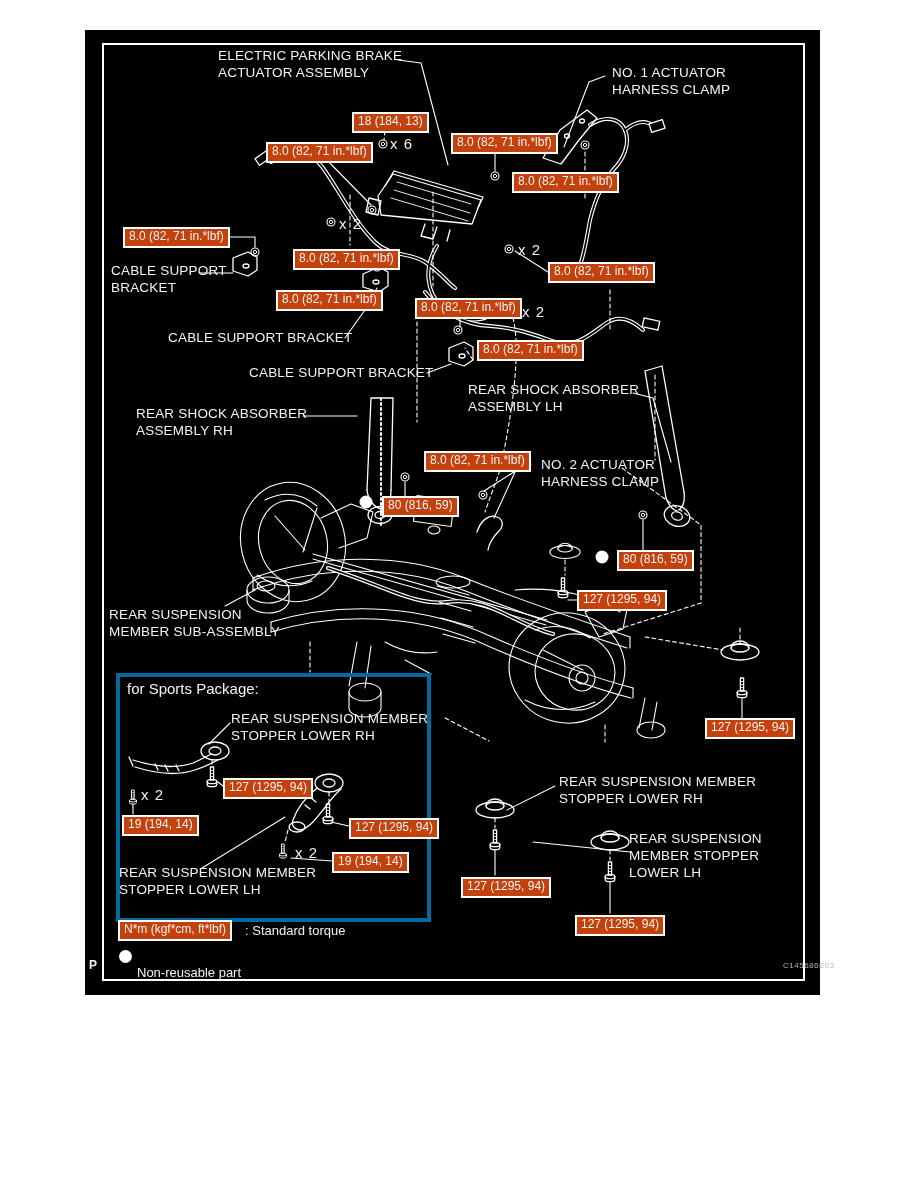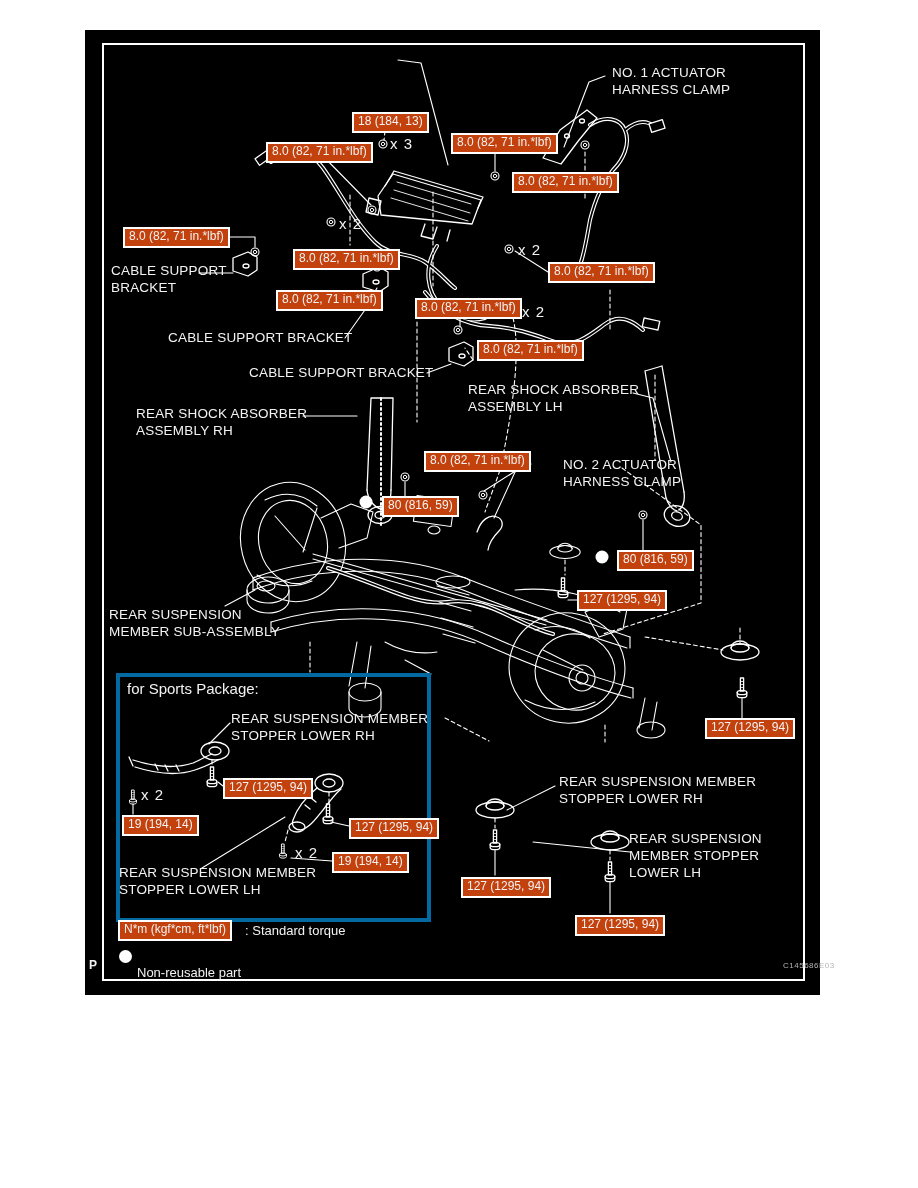--- a/index.html
+++ b/index.html
@@ -250,31 +250,33 @@
     <g fill="#fff" stroke="none">
       <circle cx="281" cy="472" r="6.5"></circle>
       <circle cx="517" cy="527" r="6.5"></circle>
     </g>
   </svg>
 
   <div class="secbox" style="left:31px;top:643px;width:307px;height:241px;">
     <div class="sectitle">for Sports Package:</div>
   </div>
 
+  <div class="lbl" style="left:133px;top:17px;">ELECTRIC PARKING BRAKE
+ACTUATOR ASSEMBLY</div>
   <div class="lbl" style="left:527px;top:34px;">NO. 1 ACTUATOR
 HARNESS CLAMP</div>
   <div class="lbl" style="left:26px;top:232px;">CABLE SUPPORT
 BRACKET</div>
   <div class="lbl" style="left:83px;top:299px;">CABLE SUPPORT BRACKET</div>
   <div class="lbl" style="left:164px;top:334px;">CABLE SUPPORT BRACKET</div>
   <div class="lbl" style="left:51px;top:375px;">REAR SHOCK ABSORBER
 ASSEMBLY RH</div>
   <div class="lbl" style="left:383px;top:351px;">REAR SHOCK ABSORBER
 ASSEMBLY LH</div>
-  <div class="lbl" style="left:478px;top:426px;">NO. 2 ACTUATOR
+  <div class="lbl" style="left:456px;top:426px;">NO. 2 ACTUATOR
 HARNESS CLAMP</div>
   <div class="lbl" style="left:24px;top:576px;">REAR SUSPENSION
 MEMBER SUB-ASSEMBLY</div>
   <div class="lbl" style="left:146px;top:680px;">REAR SUSPENSION MEMBER
 STOPPER LOWER RH</div>
   <div class="lbl" style="left:34px;top:834px;">REAR SUSPENSION MEMBER
 STOPPER LOWER LH</div>
   <div class="lbl" style="left:474px;top:743px;">REAR SUSPENSION MEMBER
 STOPPER LOWER RH</div>
   <div class="lbl" style="left:544px;top:800px;">REAR SUSPENSION
@@ -296,21 +298,21 @@
   <div class="tq" style="left:532px;top:520px;">80 (816, 59)</div>
   <div class="tq" style="left:492px;top:560px;">127 (1295, 94)</div>
   <div class="tq" style="left:620px;top:688px;">127 (1295, 94)</div>
   <div class="tq" style="left:138px;top:748px;">127 (1295, 94)</div>
   <div class="tq" style="left:37px;top:785px;">19 (194, 14)</div>
   <div class="tq" style="left:264px;top:788px;">127 (1295, 94)</div>
   <div class="tq" style="left:247px;top:822px;">19 (194, 14)</div>
   <div class="tq" style="left:376px;top:847px;">127 (1295, 94)</div>
   <div class="tq" style="left:490px;top:885px;">127 (1295, 94)</div>
 
-  <div class="mult" style="left:305px;top:105px;">x 3</div>
+  <div class="mult" style="left:305px;top:105px;">x 6</div>
   <div class="mult" style="left:254px;top:185px;">x 2</div>
   <div class="mult" style="left:433px;top:211px;">x 2</div>
   <div class="mult" style="left:437px;top:273px;">x 2</div>
   <div class="mult" style="left:56px;top:756px;">x 2</div>
   <div class="mult" style="left:210px;top:814px;">x 2</div>
 
   <div class="tq" style="left:33px;top:890px;">N*m (kgf*cm, ft*lbf)</div>
   <div class="legend-desc" style="left:160px;top:893px;">: Standard torque</div>
   <div class="dot" style="left:34px;top:920px;"></div>
   <div class="legend-desc" style="left:52px;top:919px;margin-top:16px;">Non-reusable part</div>

